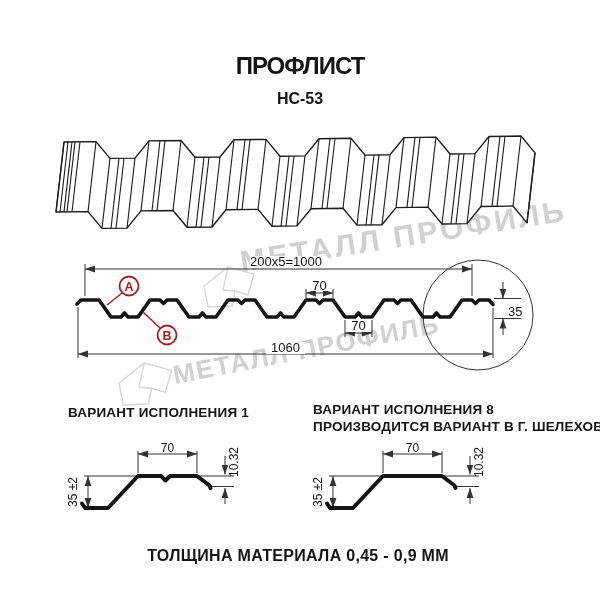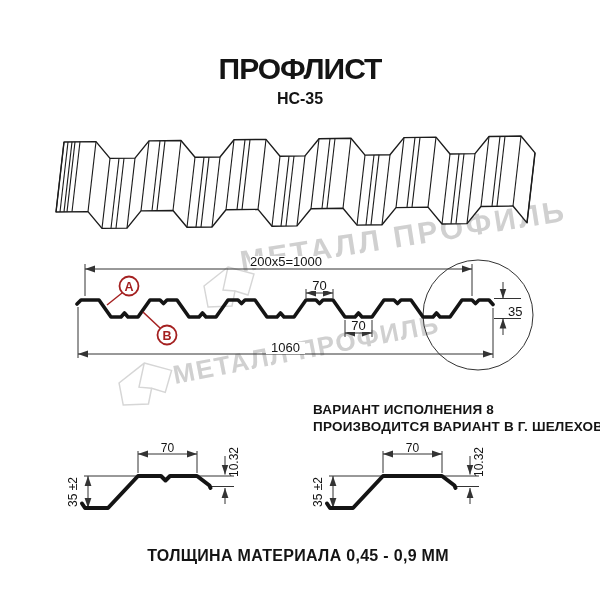--- a/index.html
+++ b/index.html
@@ -1,20 +1,20 @@
 <!DOCTYPE html>
 <html><head>
 <meta charset="utf-8">
 <style>
   html,body{margin:0;padding:0;background:#fff;}
   .stage{position:relative;width:600px;height:600px;background:#ffffff;overflow:hidden;
          font-family:"Liberation Sans", sans-serif;color:#111;}
   .stage svg{position:absolute;}
   .txt{position:absolute;white-space:nowrap;}
-  .page-title{left:0;right:0;top:52px;text-align:center;font-size:30px;font-weight:bold;
+  .page-title{left:0;right:0;top:52px;text-align:center;font-size:24px;font-weight:bold;
               letter-spacing:-1px;color:#141414;}
   .page-subtitle{left:0;right:0;top:90px;text-align:center;font-size:16px;font-weight:bold;color:#141414;}
   .variant-header{font-size:13.5px;font-weight:bold;line-height:17px;color:#141414;letter-spacing:.2px;}
   .footer-note{left:0;right:4px;top:547px;text-align:center;font-size:16px;font-weight:bold;
                letter-spacing:.3px;color:#141414;}
   
   text{font-family:"Liberation Sans", sans-serif;}
   .dim{font-size:13px;fill:#141414;}
   .dim-s{font-size:12px;fill:#141414;}
   .mark-letter{font-size:12.5px;font-weight:bold;}
@@ -176,21 +176,24 @@
       <line x1="470" y1="504" x2="470" y2="488" marker-end="url(#arr)"></line>
     </g>
     <path class="profile-v" d="M327,503.5 L330,508 L353,508 L383,476 L442,476 L454.5,485.5 L455.5,488"></path>
     <rect class="whitebg" x="402" y="442" width="21" height="11"></rect>
     <text class="dim-s" x="412.5" y="451.5" text-anchor="middle">70</text>
     <text class="dim-s" x="322" y="492" text-anchor="middle" transform="rotate(-90 322 492)">35 ±2</text>
     <text class="dim-s" x="483" y="462" text-anchor="middle" transform="rotate(-90 483 462)">10.32</text>
   </svg>
 
   <div class="txt page-title">ПРОФЛИСТ</div>
-  <div class="txt page-subtitle">НС-35</div>
+  <div class="txt page-subtitle">НС-53</div>
 
+  <div class="txt variant-header" style="left:68px;top:404px">
+    <div>ВАРИАНТ ИСПОЛНЕНИЯ 1</div>
+  </div>
   <div class="txt variant-header" style="left:313px;top:401px">
     <div>ВАРИАНТ ИСПОЛНЕНИЯ 8</div>
     <div>ПРОИЗВОДИТСЯ ВАРИАНТ В Г. ШЕЛЕХОВ</div>
   </div>
 
   <div class="txt footer-note">ТОЛЩИНА МАТЕРИАЛА 0,45 - 0,9 ММ</div>
 </div>
 
 </body></html>

